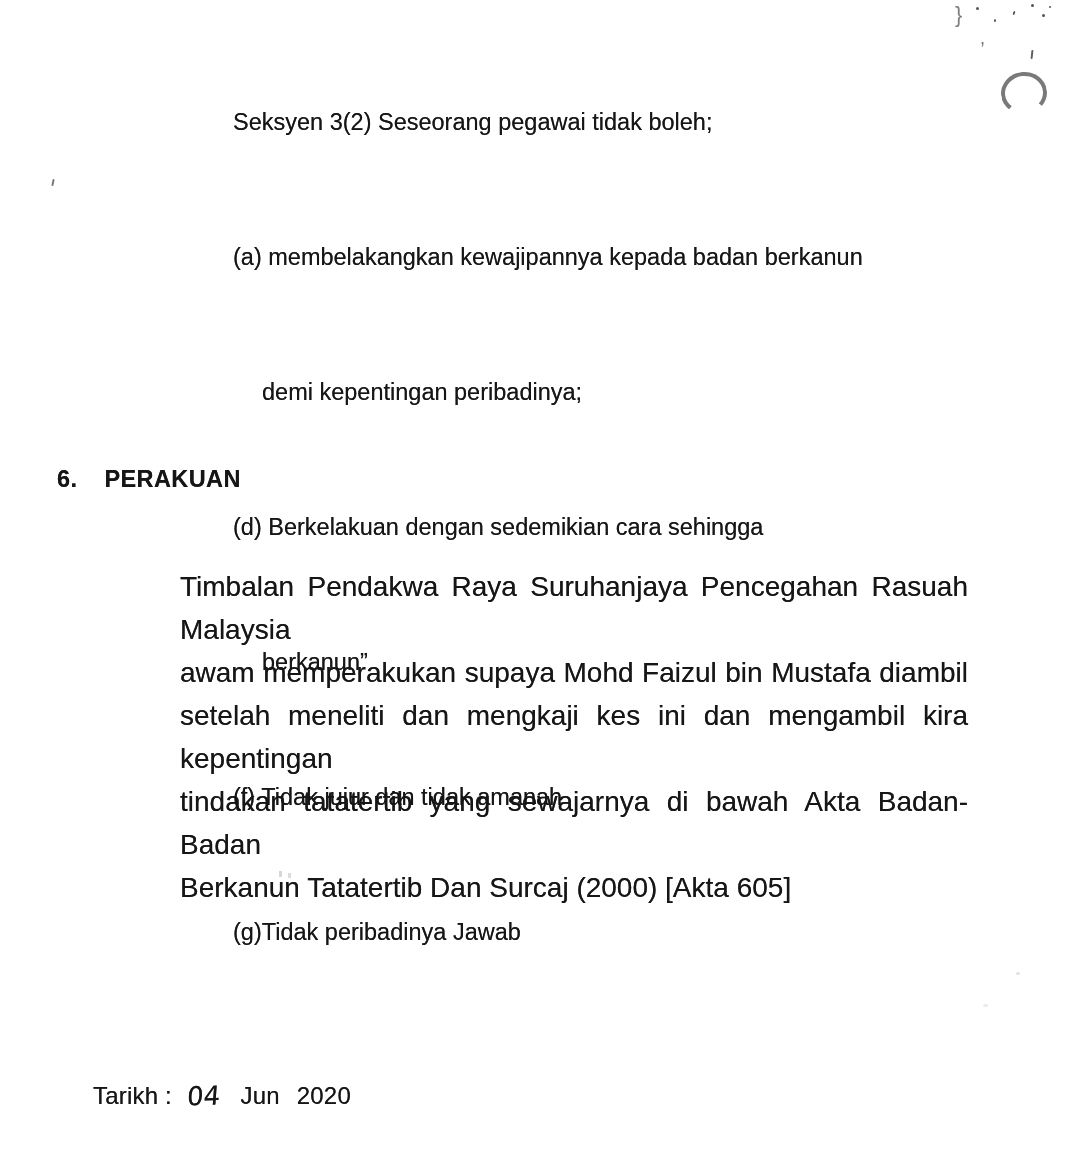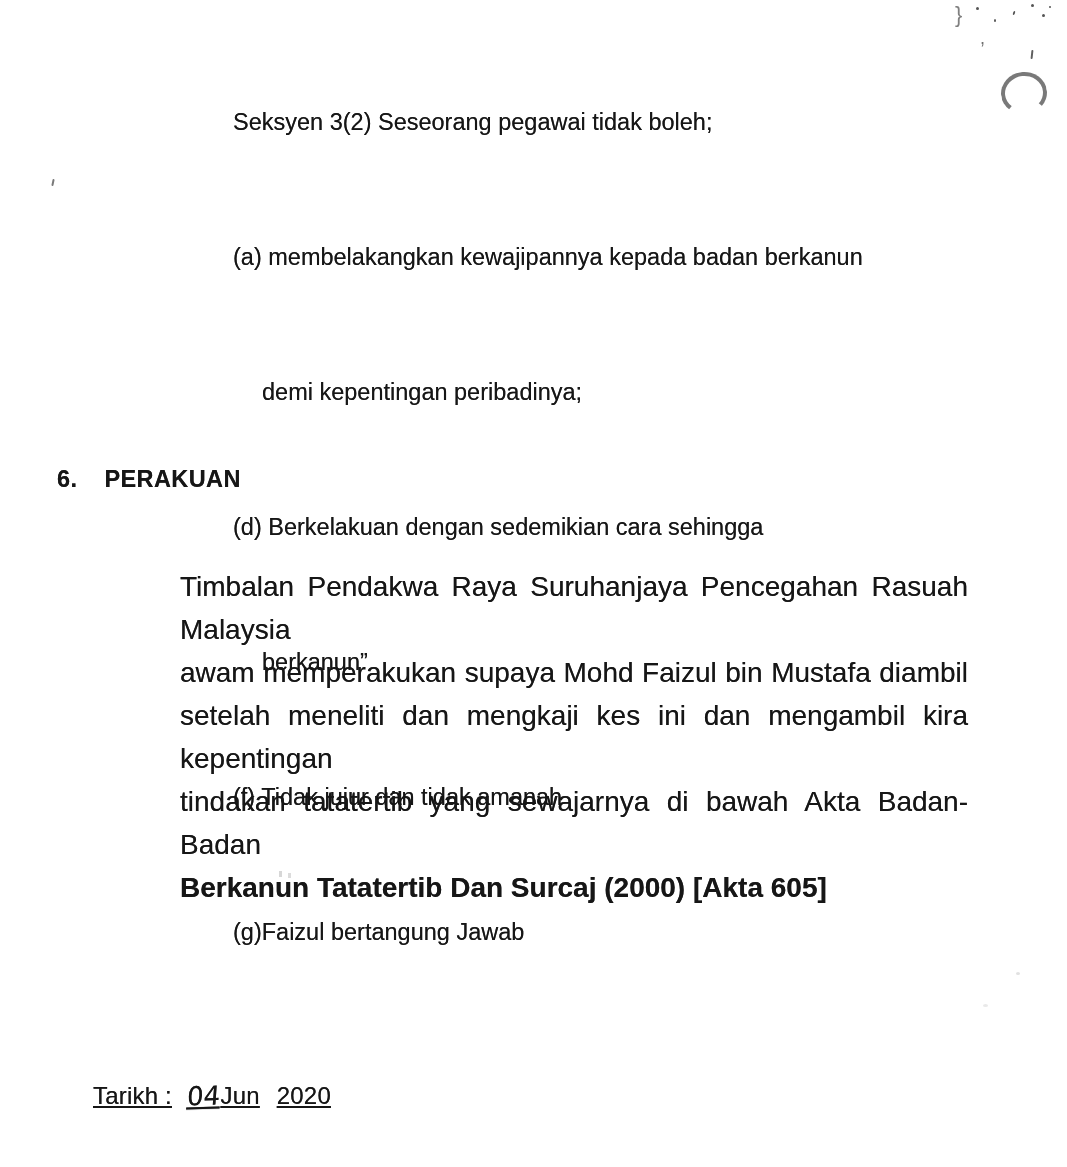--- a/index.html
+++ b/index.html
@@ -43,52 +43,51 @@
   
   .recommendation {
     position: absolute;
     left: 180px;
     top: 565px;
     width: 788px;
     font-size: 28px;
     line-height: 43px;
   }
   .para-line { text-align: justify; text-align-last: justify; }
-  .para-line.last { text-align: center; text-align-last: left; font-weight: bold; }
+  .para-line.last { text-align: center; text-align-last: left; }
 
   
   .address {
     position: absolute;
     left: 93px;
     top: 902px;
     font-size: 24px;
     line-height: 42px;
     letter-spacing: 0.2px;
   }
   .date-line {
     position: absolute;
     left: 93px;
     top: 1077px;
     font-size: 24px;
     line-height: 36px;
     display: flex;
     align-items: baseline;
     letter-spacing: 0.2px;
-    text-decoration: underline;
   }
   .date-line .day {
     margin-left: 15px;
     font-family: "DejaVu Sans", sans-serif;
     font-size: 26px;
     display: inline-block;
     transform: rotate(-2deg) skewX(-6deg);
     position: relative;
     top: 1px;
   }
-  .date-line .month { margin-left: 0; }
+  .date-line .month { margin-left: 20px; }
   .date-line .year  { margin-left: 17px; }
 
   
   .artifact { position: absolute; pointer-events: none; }
   .arc-mark {
     left: 1001px; top: 72px;
     width: 38px; height: 34px;
     border: 4px solid #4d4d4d;
     border-bottom-color: transparent;
     border-radius: 50%;
@@ -123,21 +122,21 @@
 
 <div class="page">
 
   <div class="clauses ink">
     <div class="clause-intro">Seksyen 3(2) Seseorang pegawai tidak boleh;</div>
     <div class="clause-line">(a) membelakangkan kewajipannya kepada badan berkanun</div>
     <div class="clause-line cont">demi kepentingan peribadinya;</div>
     <div class="clause-line">(d) Berkelakuan dengan sedemikian cara sehingga</div>
     <div class="clause-line cont">berkanun”</div>
     <div class="clause-line">(f) Tidak jujur dan tidak amanah</div>
-    <div class="clause-line">(g)Faizul bertangung Jawab</div>
+    <div class="clause-line">(g)Tidak peribadinya Jawab</div>
   </div>
 
   <div class="section-heading ink">
     <span class="num">6.</span>
     <span class="title">PERAKUAN</span>
   </div>
 
   <div class="recommendation ink">
     <div class="para-line">Timbalan Pendakwa Raya Suruhanjaya Pencegahan Rasuah Malaysia</div>
     <div class="para-line">awam memperakukan supaya Mohd Faizul bin Mustafa diambil</div>

